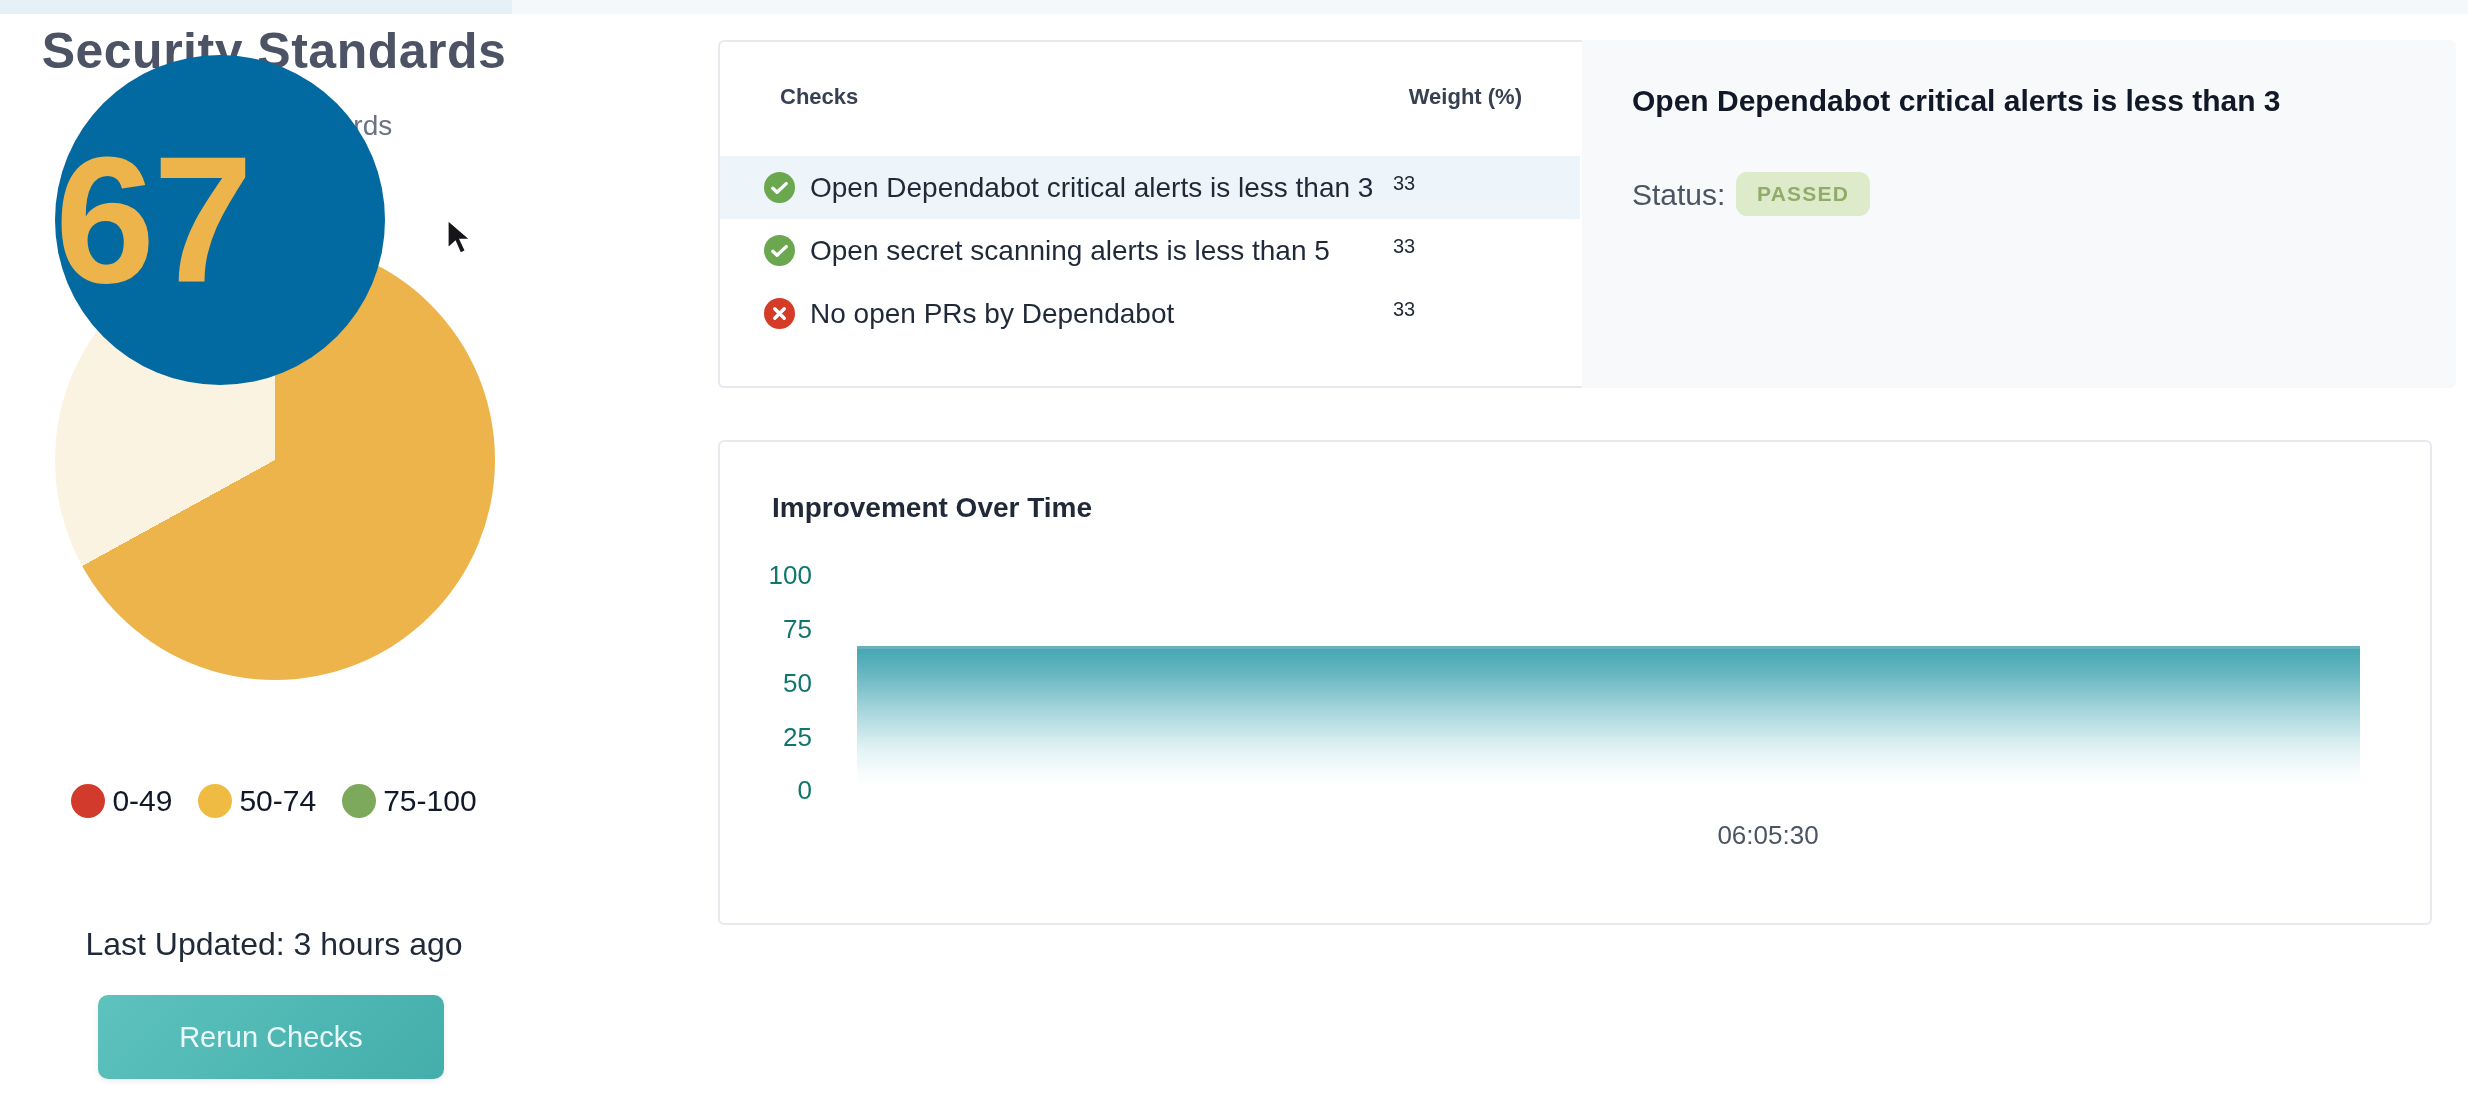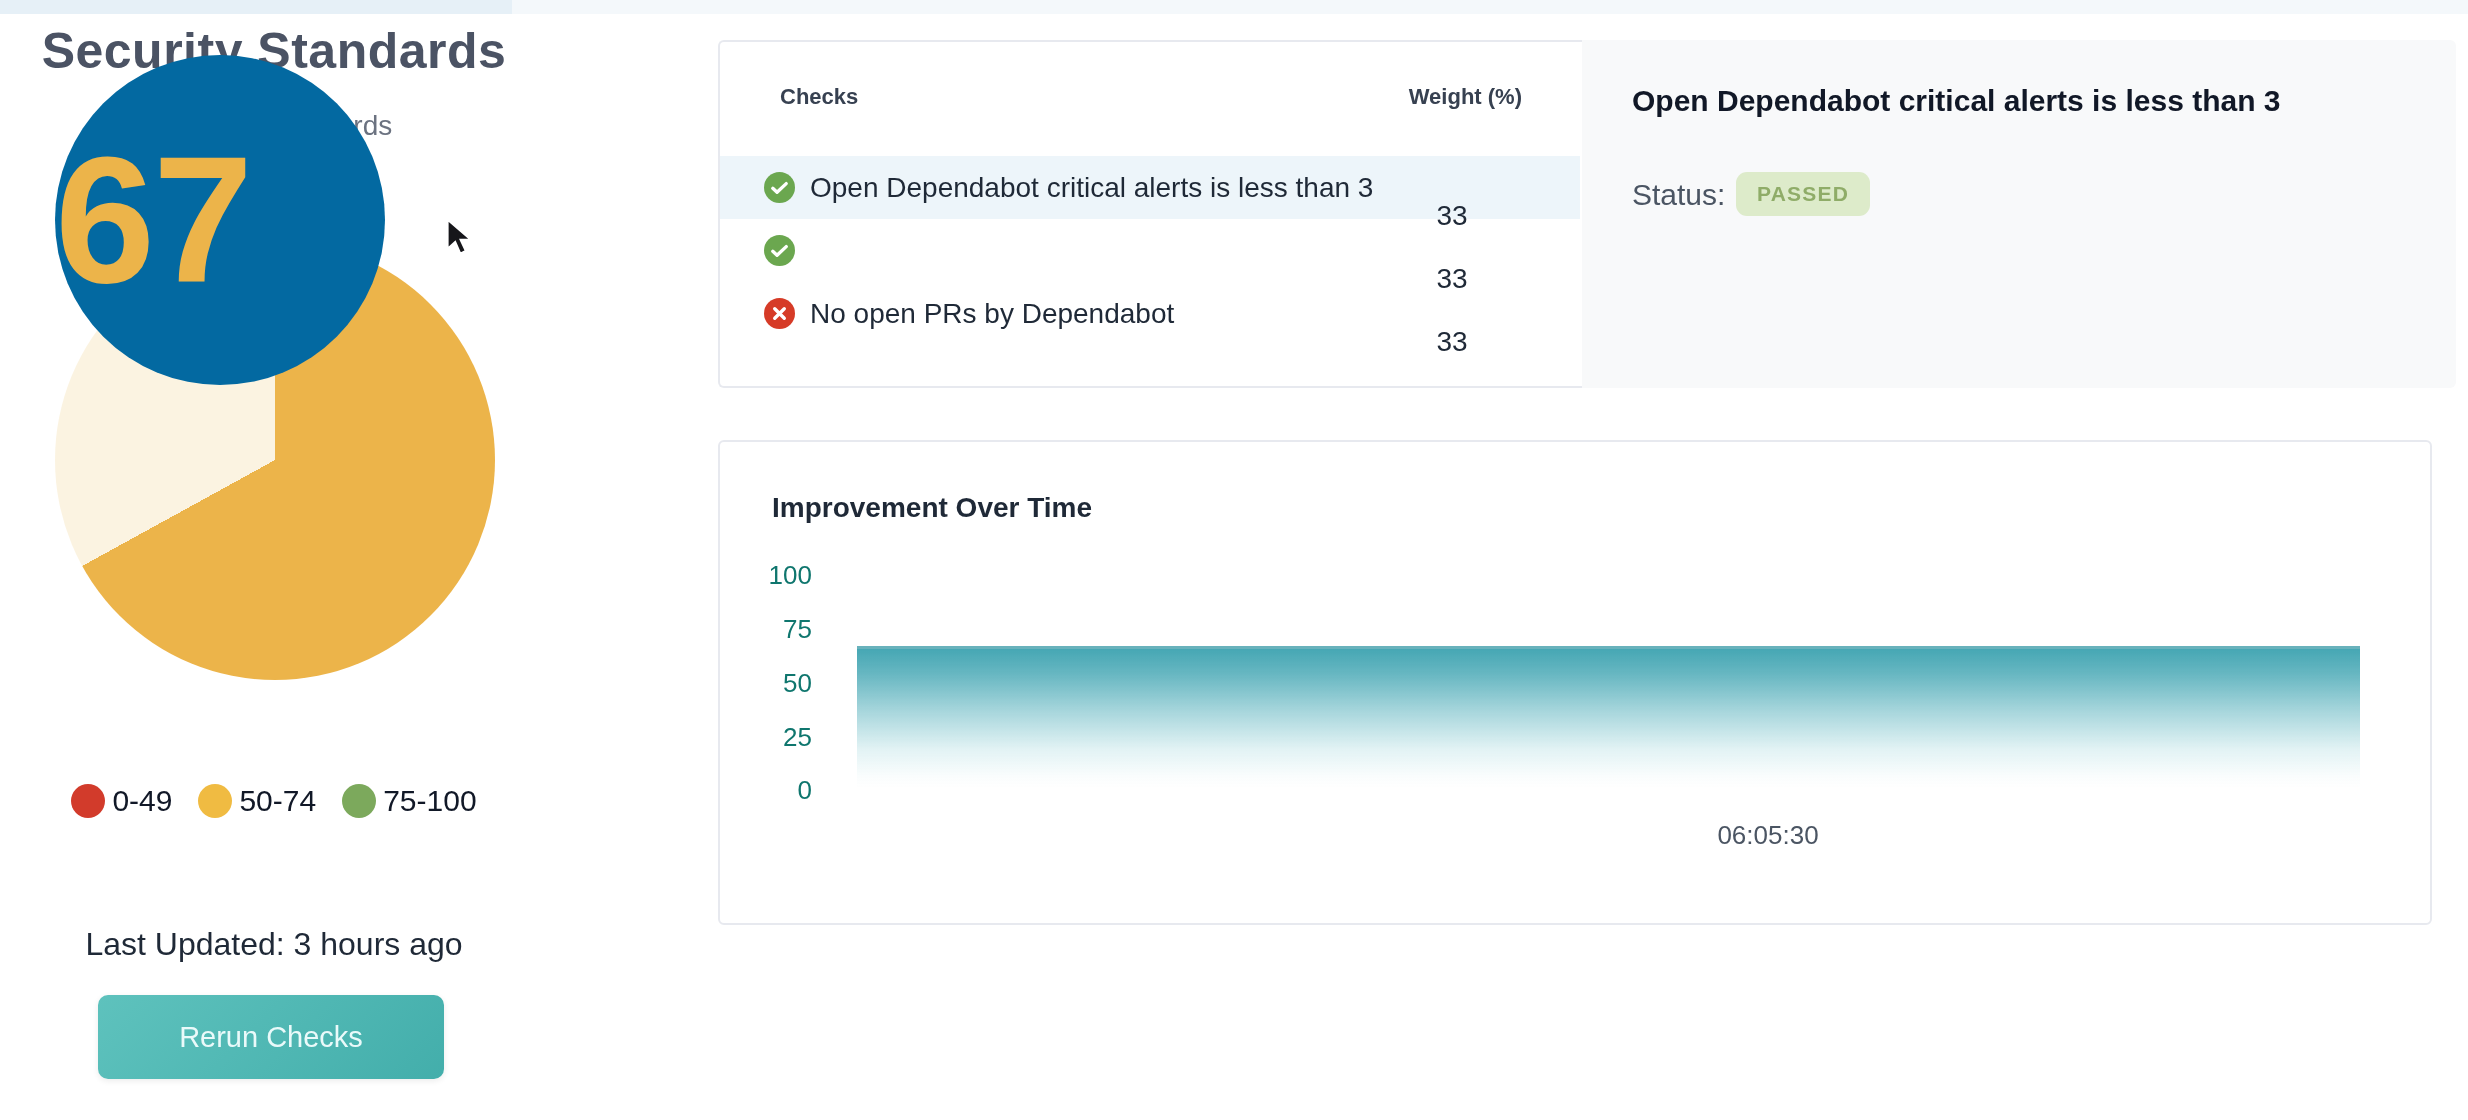--- a/index.html
+++ b/index.html
@@ -39,21 +39,21 @@
   .checks-card{position:absolute;left:718px;top:40px;width:864px;height:348px;background:#ffffff;
     border:2px solid #e7e9ef;border-right:none;border-radius:6px 0 0 6px;}
   .checks-col-header{position:absolute;top:84px;font-size:22px;font-weight:600;color:#374151;}
   .col-checks{left:780px;}
   .col-weight{left:1300px;width:222px;text-align:right;}
   .check-row{position:absolute;left:720px;width:860px;height:63px;display:flex;align-items:center;
     padding-left:44px;gap:15px;cursor:pointer;}
   .check-row.selected{background:#edf5fa;}
   .row-0{top:156px;} .row-1{top:219px;} .row-2{top:282px;}
   .check-row .label{font-size:28px;color:#1f2937;}
-  .weight-cell{position:absolute;left:1372px;width:160px;text-align:center;font-size:28px;color:#1f2937;margin-top:28px;}
+  .weight-cell{position:absolute;left:1324px;width:160px;text-align:center;font-size:20px;color:#1f2937;}
   .w-0{top:172px;} .w-1{top:235px;} .w-2{top:298px;}
   .status-icon{width:31px;height:31px;flex:0 0 31px;}
 
   
   .detail-panel{position:absolute;left:1582px;top:40px;width:874px;height:348px;
     background:#f8f9fa;border-radius:0 6px 6px 0;}
   .detail-title{position:absolute;left:1632px;top:84px;font-size:30px;font-weight:700;color:#111827;}
   .detail-status-label{position:absolute;left:1632px;top:178px;font-size:30px;color:#4b5563;}
   .status-badge{position:absolute;left:1736px;top:172px;height:44px;padding:0 21px;
     background:#ddebca;border-radius:11px;display:flex;align-items:center;
@@ -122,20 +122,21 @@
     </svg>
     <span class="label">Open Dependabot critical alerts is less than 3</span>
   </div>
   <div class="weight-cell w-0">33</div>
 
   <div class="check-row row-1">
     <svg class="status-icon" viewBox="0 0 24 24">
       <circle cx="12" cy="12" r="12" fill="#6ba74f"></circle>
       <path d="M6.8 12.6l3.3 3.1L17.2 9" fill="none" stroke="#ffffff" stroke-width="2.6" stroke-linecap="round" stroke-linejoin="round"></path>
     </svg>
+    <span class="label">Open secret scanning alerts is less than 5</span>
   </div>
   <div class="weight-cell w-1">33</div>
 
   <div class="check-row row-2">
     <svg class="status-icon" viewBox="0 0 24 24">
       <circle cx="12" cy="12" r="12" fill="#d63b27"></circle>
       <path d="M8.3 8.3l7.4 7.4M15.7 8.3l-7.4 7.4" fill="none" stroke="#ffffff" stroke-width="2.6" stroke-linecap="round"></path>
     </svg>
     <span class="label">No open PRs by Dependabot</span>
   </div>

